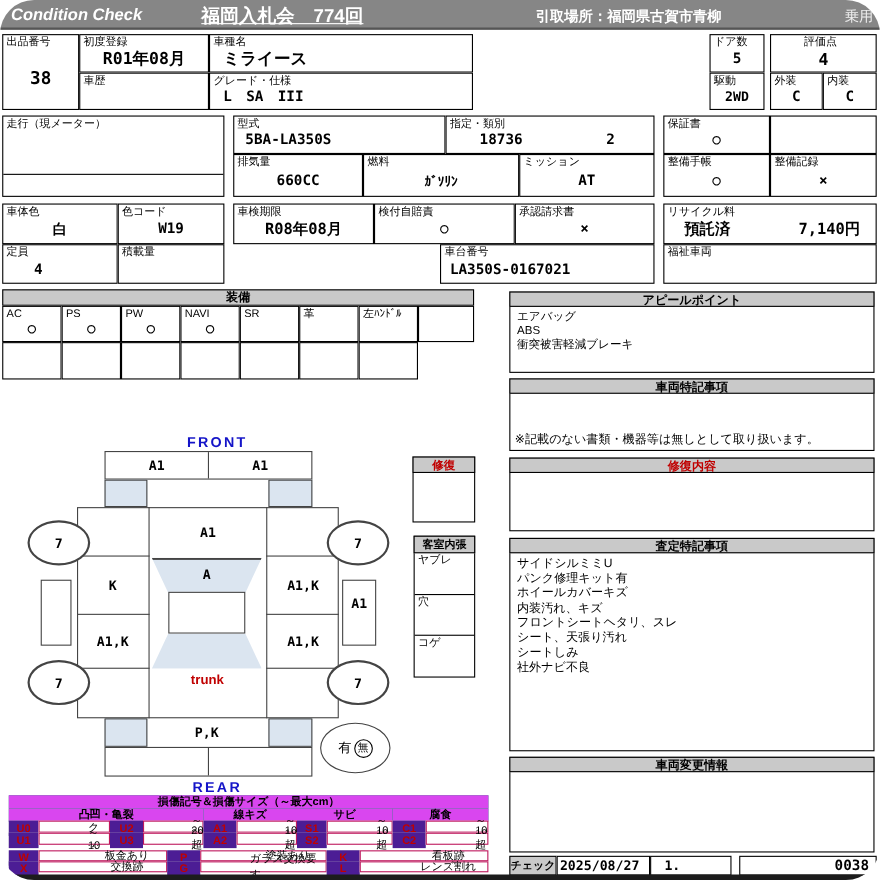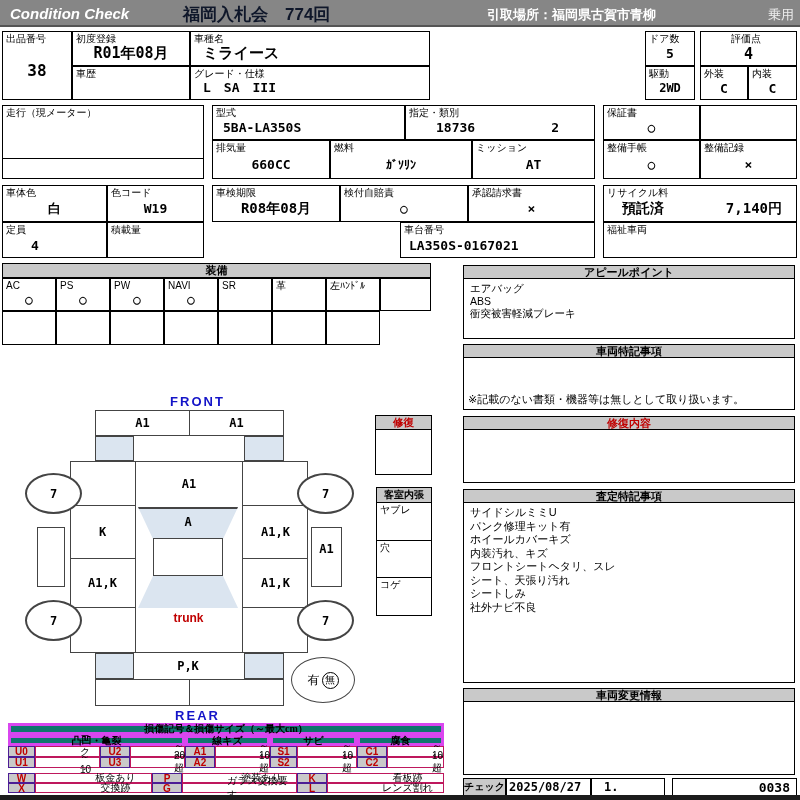--- a/index.html
+++ b/index.html
@@ -1,51 +1,51 @@
 <!DOCTYPE html>
 <html><head>
 <meta charset="utf-8">
 <style>
   html,body{margin:0;padding:0;background:#fff;}
   #sheet{position:relative;width:800px;height:800px;background:#fff;overflow:hidden;
-         font-family:"Liberation Sans","DejaVu Sans",sans-serif;color:#000;}
+         font-family:"Liberation Sans","DejaVu Sans",sans-serif;color:#000;border-radius:31px;}
   .abs{position:absolute;box-sizing:border-box;}
   .cell{position:absolute;box-sizing:border-box;border:1px solid #000;background:#fff;}
   .lbl{position:absolute;top:1px;left:3px;font-size:10px;white-space:nowrap;line-height:11px;}
   .cv{position:absolute;left:0;right:0;top:10px;bottom:0;display:flex;align-items:center;justify-content:center;
       font-family:"DejaVu Sans Mono",monospace;font-weight:bold;font-size:13px;white-space:nowrap;}
   .gbar{position:absolute;box-sizing:border-box;border:1px solid #000;background:#c9c9c9;
         display:flex;align-items:center;justify-content:center;font-weight:bold;font-size:11px;}
   .panelbox{position:absolute;box-sizing:border-box;border:1px solid #000;background:#fff;}
   .lines{position:absolute;left:6px;top:3px;font-size:11px;line-height:13.5px;white-space:pre-line;}
   .dline{position:absolute;background:#444;}
   .dcell{position:absolute;box-sizing:border-box;border:1px solid #444;background:#fff;
          display:flex;align-items:center;justify-content:center;font-weight:bold;font-size:12px;
          font-family:"DejaVu Sans Mono",monospace;}
   .shade{position:absolute;box-sizing:border-box;border:1px solid #444;background:#dbe5f0;}
   .wheel{position:absolute;box-sizing:border-box;border:2px solid #444;border-radius:50%;background:#fff;
          display:flex;align-items:center;justify-content:center;font-weight:bold;font-size:12px;
          font-family:"DejaVu Sans Mono",monospace;}
-  .legsym{position:absolute;box-sizing:border-box;border:1px solid #4c1d95;background:#c9c9c9;color:#c00000;
+  .legsym{position:absolute;box-sizing:border-box;border:7px solid #4c1d95;background:#c9c9c9;color:#c00000;
           display:flex;align-items:center;justify-content:center;font-weight:bold;font-size:10px;}
   .legval{position:absolute;box-sizing:border-box;border:1px solid #be185d;background:#fff;
           display:flex;align-items:center;justify-content:center;font-size:10px;padding-left:44px;}
-  .leghdr{position:absolute;box-sizing:border-box;border:3px solid #d946ef;background:#0f766e;
-          display:flex;align-items:center;justify-content:center;font-weight:bold;font-size:10px;font-family:Liberation Serif, serif;}
+  .leghdr{position:absolute;box-sizing:border-box;border:6px solid #d946ef;background:#0f766e;
+          display:flex;align-items:center;justify-content:center;font-weight:bold;font-size:10px;}
   .blue{color:#1414c8;}
   .red{color:#c00000;}
 </style>
 </head>
 <body>
 
 <div id="sheet">
 
   <div class="abs" style="left:0;top:0;width:800px;height:27px;background:#868686;border-bottom:2px solid #555;">
     <span class="abs" style="left:10px;top:5px;color:#fff;font-style:italic;font-weight:bold;font-size:15px;">Condition  Check</span>
-    <span class="abs" style="left:183px;top:3px;color:#0f172a;font-weight:bold;font-size:17px;">福岡入札会　774回</span>
+    <span class="abs" style="left:183px;top:3px;color:#ffffff;font-weight:bold;font-size:17px;text-decoration:underline;">福岡入札会　774回</span>
     <span class="abs" style="left:487px;top:6px;color:#fff;font-weight:bold;font-size:13px;">引取場所：福岡県古賀市青柳</span>
     <span class="abs" style="right:6px;top:6px;color:#eee;font-size:13px;">乗用</span>
   </div>
 
   <div class="cell" style="left:2px;top:31px;width:70px;height:69px;">
     <span class="lbl">出品番号</span>
     <div class="cv" style="font-size:16px;">38</div>
   </div>
   <div class="cell" style="left:72px;top:31px;width:118px;height:35px;">
     <span class="lbl">初度登録</span>

